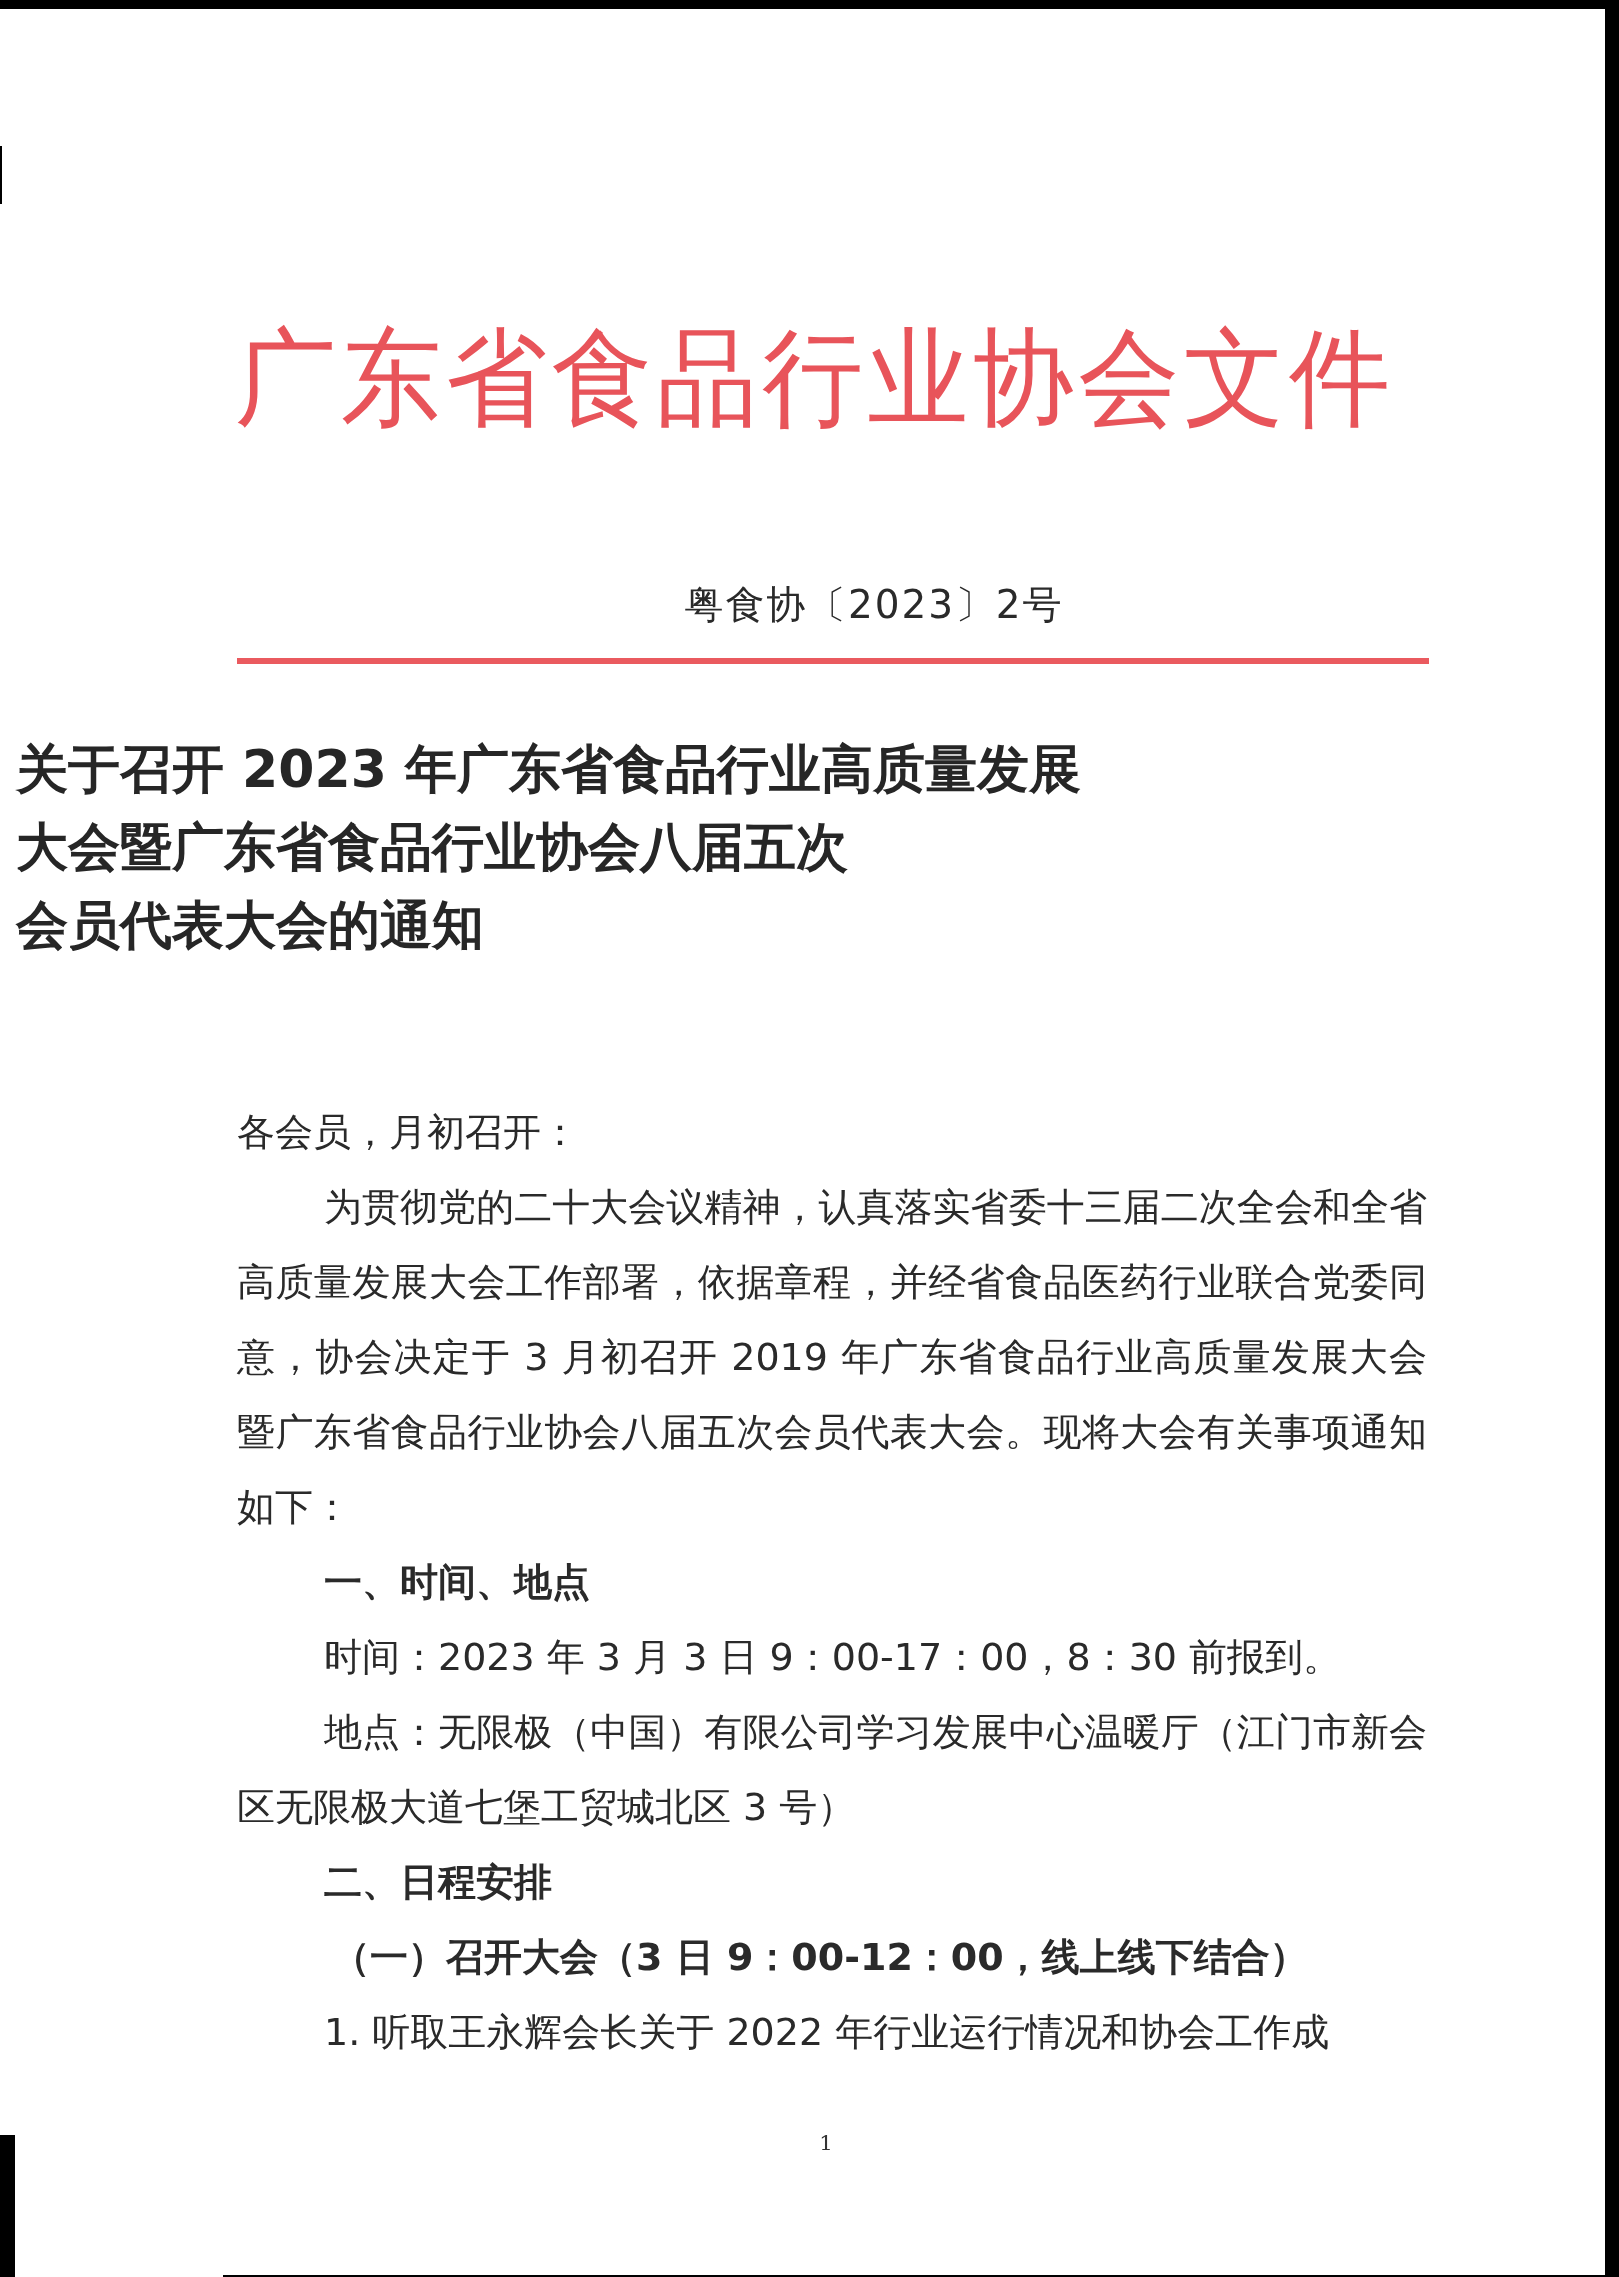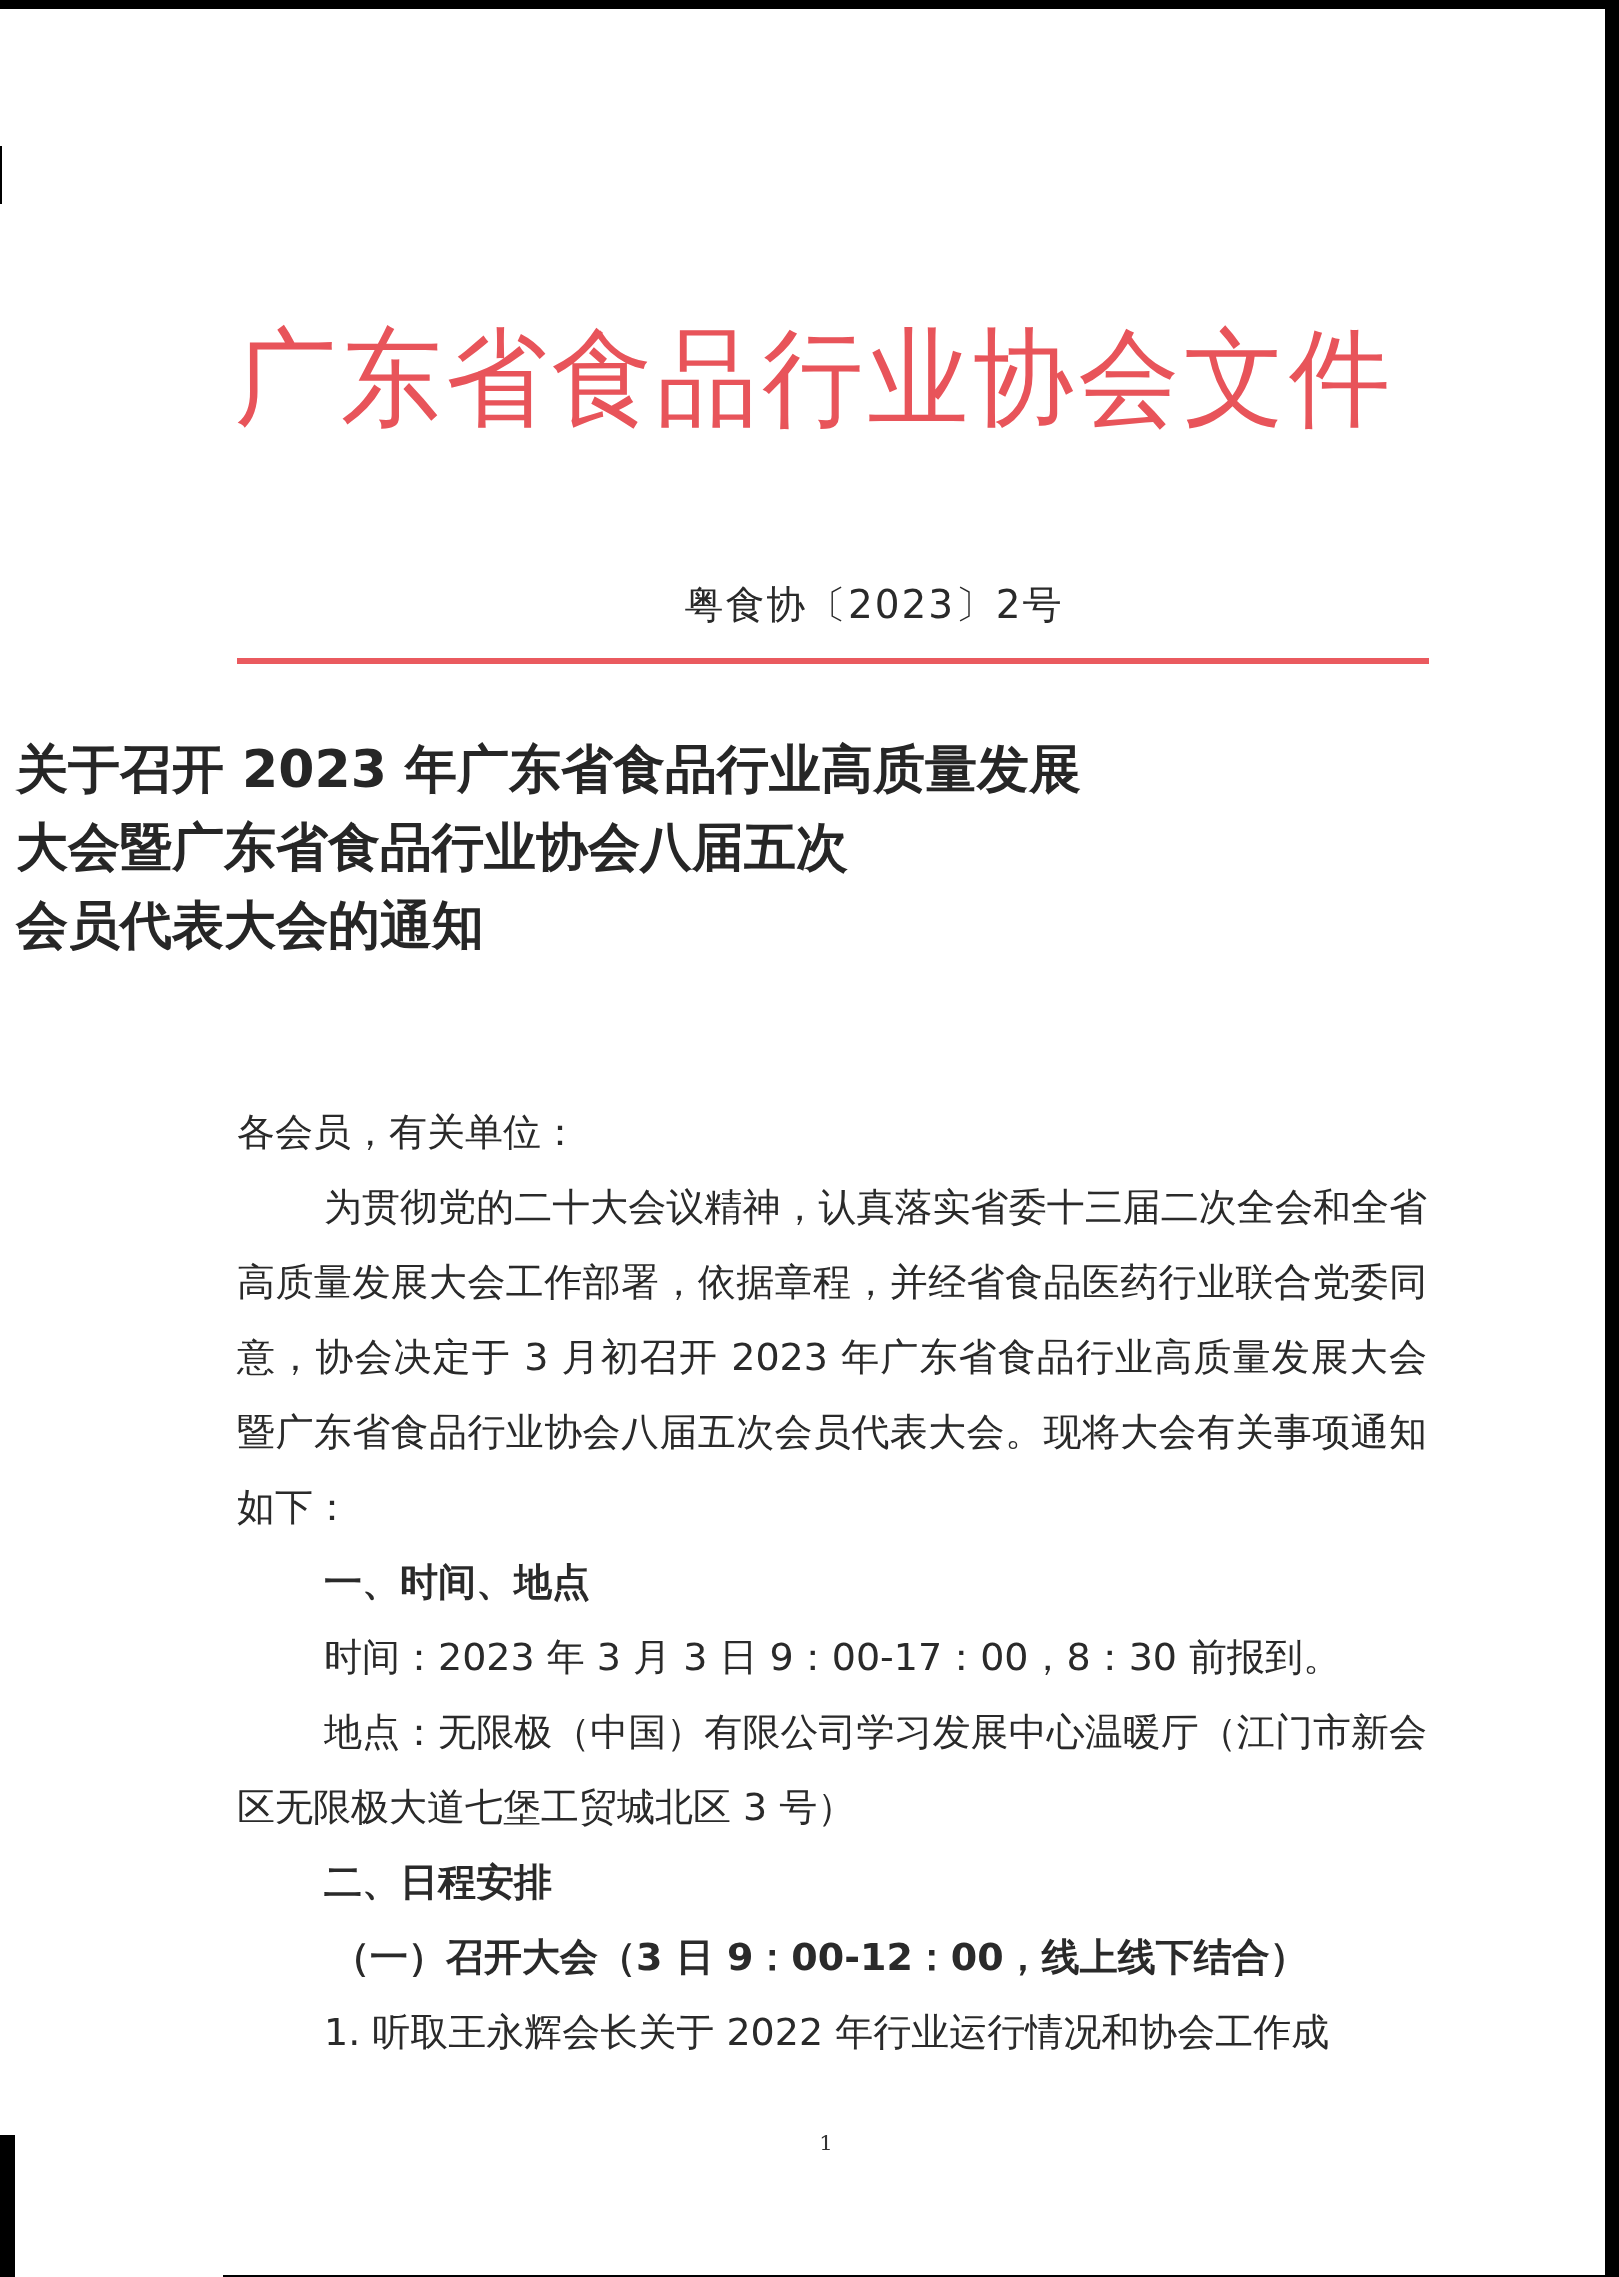--- a/index.html
+++ b/index.html
@@ -78,22 +78,22 @@
 
   <div class="red-rule"></div>
 
   <div class="subject">
     <div>关于召开 2023 年广东省食品行业高质量发展</div>
     <div>大会暨广东省食品行业协会八届五次</div>
     <div>会员代表大会的通知</div>
   </div>
 
   <div class="body">
-    <p class="salutation">各会员，有关单位：</p>
-    <p class="para">为贯彻党的二十大会议精神，认真落实省委十三届二次全会和全省高质量发展大会工作部署，依据章程，并经省食品医药行业联合党委同意，协会决定于 3 月初召开 2023 年广东省食品行业高质量发展大会暨广东省食品行业协会八届五次会员代表大会。现将大会有关事项通知如下：</p>
+    <p class="salutation">各会员，月初召开：</p>
+    <p class="para">为贯彻党的二十大会议精神，认真落实省委十三届二次全会和全省高质量发展大会工作部署，依据章程，并经省食品医药行业联合党委同意，协会决定于 3 月初召开 2019 年广东省食品行业高质量发展大会暨广东省食品行业协会八届五次会员代表大会。现将大会有关事项通知如下：</p>
 
     <p class="h1">一、时间、地点</p>
     <p class="line"><span class="bold-label">时间：</span><span>2023 年 3 月 3 日 9：00-17：00，8：30 前报到。</span></p>
     <p class="para"><span class="bold-label">地点：</span><span>无限极（中国）有限公司学习发展中心温暖厅（江门市新会区无限极大道七堡工贸城北区 3 号）</span></p>
 
     <p class="h1">二、日程安排</p>
     <p class="h2">（一）召开大会（3 日 9：00-12：00，线上线下结合）</p>
     <p class="item">1. 听取王永辉会长关于 2022 年行业运行情况和协会工作成</p>
   </div>
 

